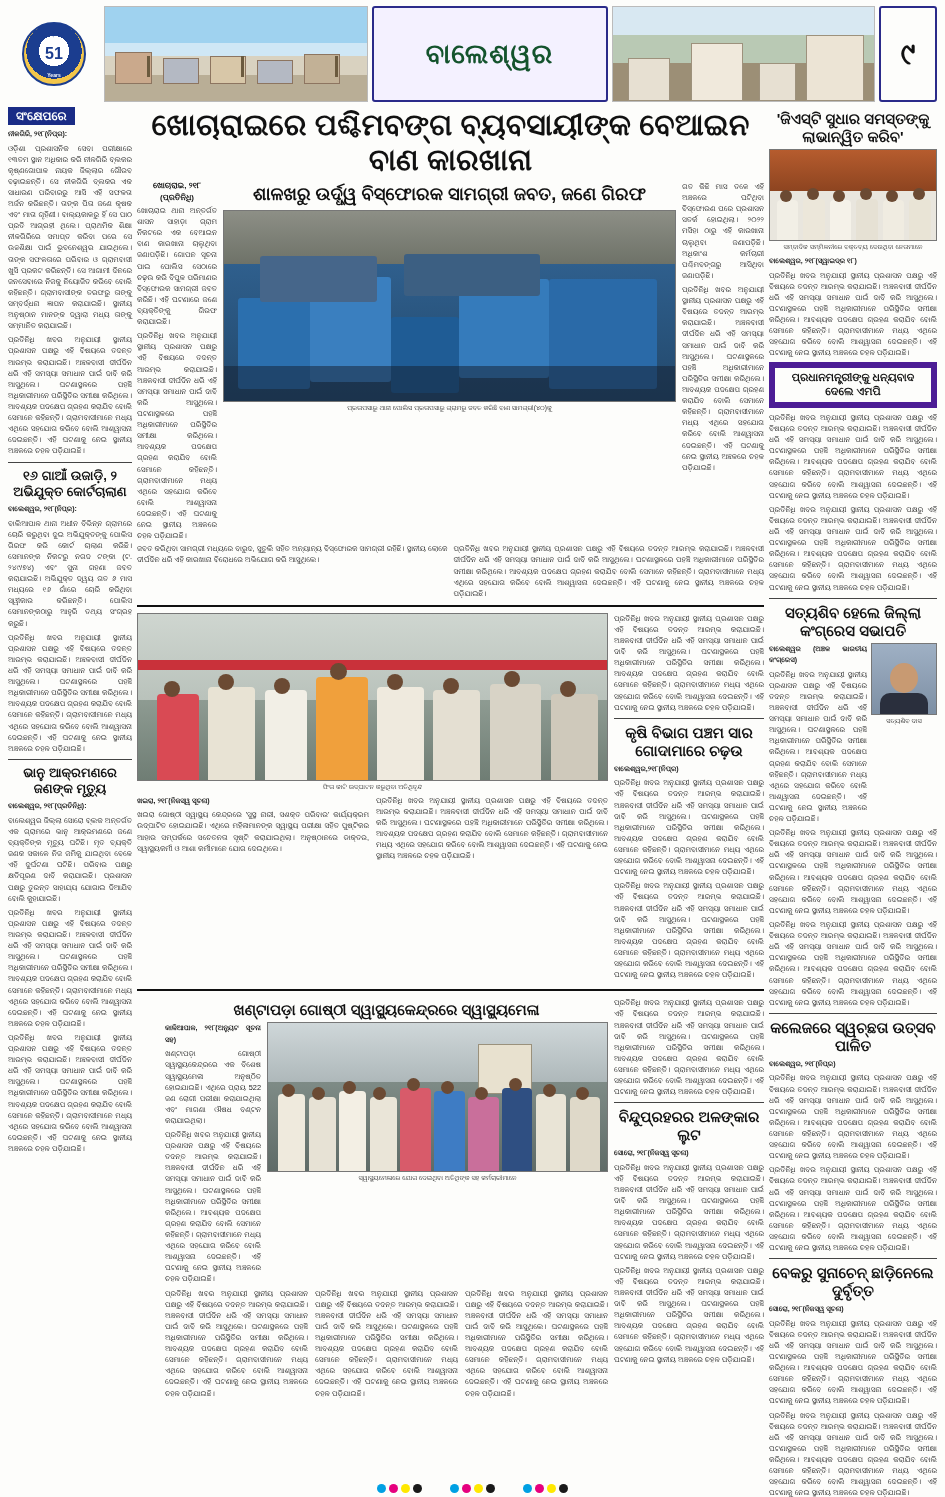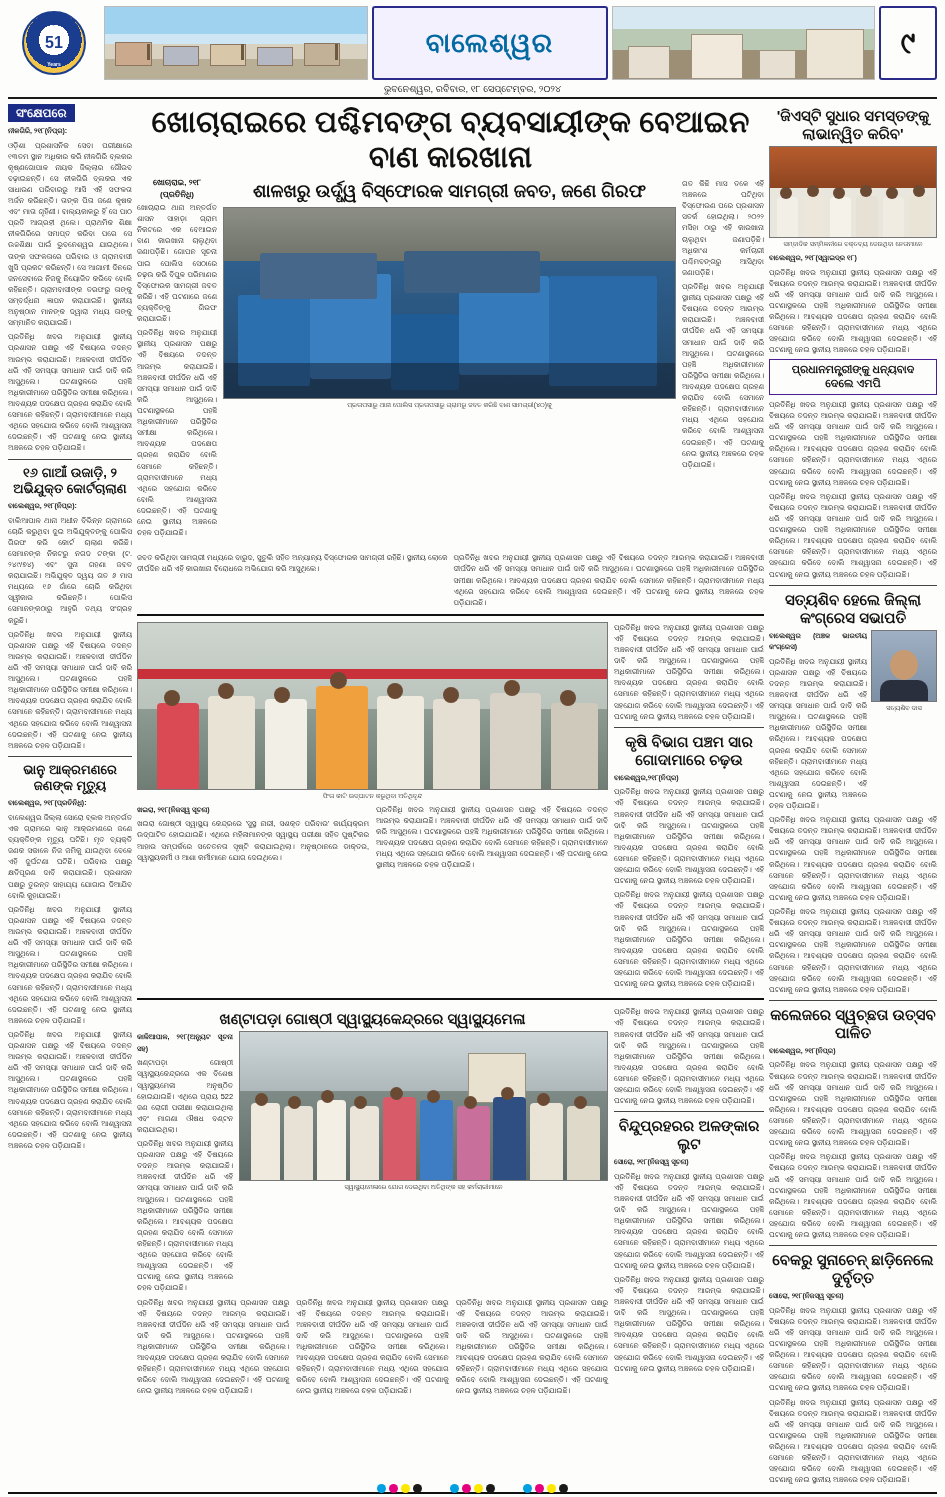--- a/index.html
+++ b/index.html
@@ -7,39 +7,39 @@
   body {
     width: 945px; height: 1497px;
     background: #fdfdfb;
     font-family: "Liberation Sans", sans-serif;
     color: #111;
     overflow: hidden;
   }
   .page { position: relative; width:945px; height:1497px; padding: 6px 8px 0 8px; }
 
   
-  .masthead { display:flex; align-items:stretch; height:74px; gap:4px; }
+  .masthead { display:flex; align-items:stretch; height:96px; gap:4px; }
   .logo-box { width:92px; display:flex; align-items:center; justify-content:center; }
   .logo-circle {
     width:64px;height:64px;border-radius:50%;
     background: radial-gradient(circle at 50% 45%, #fff 0 34%, #1b3d8f 34% 62%, #f3c64a 62% 78%, #1b3d8f 78% 100%);
     border:2px solid #1b3d8f; position:relative;
     display:flex;align-items:center;justify-content:center;flex-direction:column;
   }
   .logo-circle .yr { font-size:16px;font-weight:bold;color:#1b3d8f;line-height:1; }
   .logo-circle .top-or { position:absolute; top:7px; font-size:5px; color:#1b3d8f; font-weight:bold;}
   .logo-circle .bot-or { position:absolute; bottom:6px; font-size:5px; color:#fff; font-weight:bold;}
   .strip-left { flex:1; border:1px solid #bbb; overflow:hidden; position:relative;
     background: linear-gradient(#9fd2ef 0 38%, #cfe7f5 38% 52%, #d9d2c0 52% 72%, #b9ae96 72% 100%); }
   .strip-left .bldg { position:absolute; bottom:18%; width:14%; height:34%; background:#caa98c; border:1px solid #8d7560;}
   .strip-left .bldg.b2 { background:#b4b9c3; }
   .strip-left .palm { position:absolute; bottom:26%; width:3px; height:22%; background:#6b5a3e;}
   .title-box { width:236px; border:2px solid #2b2b8a; border-radius:3px; background:#f4f1ff;
     display:flex;align-items:center;justify-content:center; }
-  .title-box .t { font-size:27px; font-weight:bold; color:#0369a1; letter-spacing:1px;}
+  .title-box .t { font-size:27px; font-weight:bold; color:#14532d; letter-spacing:1px;}
   .strip-right { flex:1; border:1px solid #bbb; overflow:hidden; position:relative;
     background: linear-gradient(#d8e8f2 0 30%, #b9c9b4 30% 60%, #9c8f76 60% 100%); }
   .strip-right .temple { position:absolute; bottom:0; background:#e7e0d2; border:1px solid #9d917c; }
   .pageno-box { width:58px; border:2px solid #2b2b8a; border-radius:3px; display:flex;align-items:center;justify-content:center;}
   .pageno-box .n { font-size:30px; font-weight:bold; }
   .dateline { text-align:center; font-size:9.5px; padding:3px 0 2px; border-bottom:2px solid #1a1a1a; }
 
   
   .grid { display:flex; gap:5px; margin-top:4px; }
   .colA { width:124px; }
@@ -62,21 +62,21 @@
   .blue-head { font-size:15px; font-weight:bold; text-align:center; color:#111; margin:4px 0 3px; }
 
   .photo { position:relative; overflow:hidden; border:1px solid #777; background:#cfcfcf; }
   .cap { font-size:6.5px; text-align:center; margin:2px 0 4px; color:#333;}
 
   .cols2 { column-count:2; column-gap:7px; }
   .cols3 { column-count:3; column-gap:7px; }
 
   .datestamp { font-size:7px; font-weight:bold; }
 
-  .boxed { border:1px solid #4c1d95; padding:3px; }
+  .boxed { border:6px solid #4c1d95; padding:3px; }
 
   .footer-dots { position:absolute; left:0; bottom:4px; width:945px; display:flex; justify-content:center; gap:28px;}
   .dotset { display:flex; gap:3px;}
   .dot { width:9px;height:9px;border-radius:50%; }
 
   
   .sky { position:absolute; left:0; right:0; top:0; }
   .ground { position:absolute; left:0; right:0; bottom:0; }
   .person { position:absolute; bottom:0; border-radius:4px 4px 0 0; }
   .head { position:absolute; border-radius:50%; background:#6b4a33; }
@@ -112,21 +112,20 @@
       <div class="temple" style="left:6%;width:16%;height:46%;"></div>
       <div class="temple" style="left:30%;width:20%;height:62%;background:#f0e9dc;"></div>
       <div class="temple" style="left:56%;width:14%;height:40%;"></div>
       <div class="temple" style="left:74%;width:22%;height:70%;background:#ece4d5;"></div>
     </div>
     <div class="pageno-box">
       <span class="n">୯</span>
     </div>
   </div>
 
-  <div class="dateline">ଭୁବନେଶ୍ୱର, ରବିବାର, ୧୮ ସେପ୍ଟେମ୍ବର, ୨୦୨୪</div>
 
   <div class="grid">
 
     <div class="colA">
       <div class="hdr-tag">ସଂକ୍ଷେପରେ</div>
 
       <div class="body-text">
         <p><b class="datestamp">ନୀଳଗିରି, ୨୧୮(ନିପ୍ର):</b></p>
         <p>ଓଡ଼ିଶା ପ୍ରଶାସନିକ ସେବା ପରୀକ୍ଷାରେ ୧୩ତମ ସ୍ଥାନ ଅଧିକାର କରି ନୀଳଗିରି ବ୍ଲକର କୃଷ୍ଣଗୋପାଳ ନାୟକ ଜିଲ୍ଲାର ଗୌରବ ବଢ଼ାଇଛନ୍ତି। ସେ ନୀଳଗିରି ବ୍ଲକର ଏକ ସାଧାରଣ ପରିବାରରୁ ଆସି ଏହି ସଫଳତା ଅର୍ଜନ କରିଛନ୍ତି। ତାଙ୍କ ପିତା ଜଣେ କୃଷକ ଏବଂ ମାତା ଗୃହିଣୀ। ବାଲ୍ୟକାଳରୁ ହିଁ ସେ ପାଠ ପ୍ରତି ଆଗ୍ରହୀ ଥିଲେ। ପ୍ରାଥମିକ ଶିକ୍ଷା ନୀଳଗିରିରେ ସମାପ୍ତ କରିବା ପରେ ସେ ଉଚ୍ଚଶିକ୍ଷା ପାଇଁ ଭୁବନେଶ୍ୱର ଯାଇଥିଲେ। ତାଙ୍କ ସଫଳତାରେ ପରିବାର ଓ ଗ୍ରାମବାସୀ ଖୁସି ପ୍ରକଟ କରିଛନ୍ତି। ସେ ଆଗାମୀ ଦିନରେ ଜନସେବାରେ ନିଜକୁ ନିୟୋଜିତ କରିବେ ବୋଲି କହିଛନ୍ତି। ଗ୍ରାମବାସୀଙ୍କ ତରଫରୁ ତାଙ୍କୁ ସମ୍ବର୍ଦ୍ଧନା ଜ୍ଞାପନ କରାଯାଇଛି। ସ୍ଥାନୀୟ ଅନୁଷ୍ଠାନ ମାନଙ୍କ ଦ୍ୱାରା ମଧ୍ୟ ତାଙ୍କୁ ସମ୍ମାନିତ କରାଯାଇଛି।</p>
         <p>ପ୍ରତିନିଧି ଖବର ଅନୁଯାୟୀ ସ୍ଥାନୀୟ ପ୍ରଶାସନ ପକ୍ଷରୁ ଏହି ବିଷୟରେ ତଦନ୍ତ ଆରମ୍ଭ କରାଯାଇଛି। ଅଞ୍ଚଳବାସୀ ଦୀର୍ଘଦିନ ଧରି ଏହି ସମସ୍ୟା ସମାଧାନ ପାଇଁ ଦାବି କରି ଆସୁଥିଲେ। ଘଟଣାସ୍ଥଳରେ ପହଞ୍ଚି ଅଧିକାରୀମାନେ ପରିସ୍ଥିତିର ସମୀକ୍ଷା କରିଥିଲେ। ଆବଶ୍ୟକ ପଦକ୍ଷେପ ଗ୍ରହଣ କରାଯିବ ବୋଲି ସେମାନେ କହିଛନ୍ତି। ଗ୍ରାମବାସୀମାନେ ମଧ୍ୟ ଏଥିରେ ସହଯୋଗ କରିବେ ବୋଲି ଆଶ୍ୱାସନା ଦେଇଛନ୍ତି। ଏହି ଘଟଣାକୁ ନେଇ ସ୍ଥାନୀୟ ଅଞ୍ଚଳରେ ଚହଳ ପଡ଼ିଯାଇଛି।</p>
@@ -179,21 +178,21 @@
           </div>
           <div class="cap">ପ୍ରତାପସାରୁ ଥାନା ପୋଲିସ ପ୍ରତାପସାରୁ ଗ୍ରାମରୁ ଜବତ କରିଛି ବାଣ ସାମଗ୍ରୀ(୪୦)କୁ</div>
         </div>
 
         <div style="width:82px;">
           <div class="body-text">ଗତ କିଛି ମାସ ତଳେ ଏହି ଅଞ୍ଚଳରେ ଘଟିଥିବା ବିସ୍ଫୋରଣ ପରେ ପ୍ରଶାସନ ସତର୍କ ହୋଇଥିଲା। ୨୦୨୨ ମସିହା ଠାରୁ ଏହି କାରଖାନା ଚାଲୁଥିବା ଜଣାପଡ଼ିଛି। ଅଧିକାଂଶ କର୍ମଚାରୀ ପଶ୍ଚିମବଙ୍ଗରୁ ଆସିଥିବା ଜଣାପଡ଼ିଛି।</div>
           <div class="body-text" style="margin-top:3px;">ପ୍ରତିନିଧି ଖବର ଅନୁଯାୟୀ ସ୍ଥାନୀୟ ପ୍ରଶାସନ ପକ୍ଷରୁ ଏହି ବିଷୟରେ ତଦନ୍ତ ଆରମ୍ଭ କରାଯାଇଛି। ଅଞ୍ଚଳବାସୀ ଦୀର୍ଘଦିନ ଧରି ଏହି ସମସ୍ୟା ସମାଧାନ ପାଇଁ ଦାବି କରି ଆସୁଥିଲେ। ଘଟଣାସ୍ଥଳରେ ପହଞ୍ଚି ଅଧିକାରୀମାନେ ପରିସ୍ଥିତିର ସମୀକ୍ଷା କରିଥିଲେ। ଆବଶ୍ୟକ ପଦକ୍ଷେପ ଗ୍ରହଣ କରାଯିବ ବୋଲି ସେମାନେ କହିଛନ୍ତି। ଗ୍ରାମବାସୀମାନେ ମଧ୍ୟ ଏଥିରେ ସହଯୋଗ କରିବେ ବୋଲି ଆଶ୍ୱାସନା ଦେଇଛନ୍ତି। ଏହି ଘଟଣାକୁ ନେଇ ସ୍ଥାନୀୟ ଅଞ୍ଚଳରେ ଚହଳ ପଡ଼ିଯାଇଛି।</div>
         </div>
       </div>
 
-      <div style="display:flex;gap:6px;margin-top:14px;">
+      <div style="display:flex;gap:6px;margin-top:2px;">
         <div style="flex:1;" class="body-text">ଜବତ କରିଥିବା ସାମଗ୍ରୀ ମଧ୍ୟରେ ବାରୁଦ, ସୁତୁଲି ସହିତ ଅନ୍ୟାନ୍ୟ ବିସ୍ଫୋରକ ସାମଗ୍ରୀ ରହିଛି। ସ୍ଥାନୀୟ ଲୋକେ ଦୀର୍ଘଦିନ ଧରି ଏହି କାରଖାନା ବିରୋଧରେ ଅଭିଯୋଗ କରି ଆସୁଥିଲେ।</div>
         <div style="flex:1;" class="body-text">ପ୍ରତିନିଧି ଖବର ଅନୁଯାୟୀ ସ୍ଥାନୀୟ ପ୍ରଶାସନ ପକ୍ଷରୁ ଏହି ବିଷୟରେ ତଦନ୍ତ ଆରମ୍ଭ କରାଯାଇଛି। ଅଞ୍ଚଳବାସୀ ଦୀର୍ଘଦିନ ଧରି ଏହି ସମସ୍ୟା ସମାଧାନ ପାଇଁ ଦାବି କରି ଆସୁଥିଲେ। ଘଟଣାସ୍ଥଳରେ ପହଞ୍ଚି ଅଧିକାରୀମାନେ ପରିସ୍ଥିତିର ସମୀକ୍ଷା କରିଥିଲେ। ଆବଶ୍ୟକ ପଦକ୍ଷେପ ଗ୍ରହଣ କରାଯିବ ବୋଲି ସେମାନେ କହିଛନ୍ତି। ଗ୍ରାମବାସୀମାନେ ମଧ୍ୟ ଏଥିରେ ସହଯୋଗ କରିବେ ବୋଲି ଆଶ୍ୱାସନା ଦେଇଛନ୍ତି। ଏହି ଘଟଣାକୁ ନେଇ ସ୍ଥାନୀୟ ଅଞ୍ଚଳରେ ଚହଳ ପଡ଼ିଯାଇଛି।</div>
       </div>
 
       <div class="hr-thick"></div>
 
       <div style="display:flex;gap:6px;">
         <div style="flex:1;">
           <div class="photo" style="height:168px;">
             <div class="sky" style="height:52%;background:linear-gradient(#cfd6d0,#b9c2bb);"></div>
@@ -232,21 +231,21 @@
             <p><b class="datestamp">ବାଲେଶ୍ୱର,୨୧୮(ନିପ୍ର)</b></p>
             <p>ପ୍ରତିନିଧି ଖବର ଅନୁଯାୟୀ ସ୍ଥାନୀୟ ପ୍ରଶାସନ ପକ୍ଷରୁ ଏହି ବିଷୟରେ ତଦନ୍ତ ଆରମ୍ଭ କରାଯାଇଛି। ଅଞ୍ଚଳବାସୀ ଦୀର୍ଘଦିନ ଧରି ଏହି ସମସ୍ୟା ସମାଧାନ ପାଇଁ ଦାବି କରି ଆସୁଥିଲେ। ଘଟଣାସ୍ଥଳରେ ପହଞ୍ଚି ଅଧିକାରୀମାନେ ପରିସ୍ଥିତିର ସମୀକ୍ଷା କରିଥିଲେ। ଆବଶ୍ୟକ ପଦକ୍ଷେପ ଗ୍ରହଣ କରାଯିବ ବୋଲି ସେମାନେ କହିଛନ୍ତି। ଗ୍ରାମବାସୀମାନେ ମଧ୍ୟ ଏଥିରେ ସହଯୋଗ କରିବେ ବୋଲି ଆଶ୍ୱାସନା ଦେଇଛନ୍ତି। ଏହି ଘଟଣାକୁ ନେଇ ସ୍ଥାନୀୟ ଅଞ୍ଚଳରେ ଚହଳ ପଡ଼ିଯାଇଛି।</p>
             <p>ପ୍ରତିନିଧି ଖବର ଅନୁଯାୟୀ ସ୍ଥାନୀୟ ପ୍ରଶାସନ ପକ୍ଷରୁ ଏହି ବିଷୟରେ ତଦନ୍ତ ଆରମ୍ଭ କରାଯାଇଛି। ଅଞ୍ଚଳବାସୀ ଦୀର୍ଘଦିନ ଧରି ଏହି ସମସ୍ୟା ସମାଧାନ ପାଇଁ ଦାବି କରି ଆସୁଥିଲେ। ଘଟଣାସ୍ଥଳରେ ପହଞ୍ଚି ଅଧିକାରୀମାନେ ପରିସ୍ଥିତିର ସମୀକ୍ଷା କରିଥିଲେ। ଆବଶ୍ୟକ ପଦକ୍ଷେପ ଗ୍ରହଣ କରାଯିବ ବୋଲି ସେମାନେ କହିଛନ୍ତି। ଗ୍ରାମବାସୀମାନେ ମଧ୍ୟ ଏଥିରେ ସହଯୋଗ କରିବେ ବୋଲି ଆଶ୍ୱାସନା ଦେଇଛନ୍ତି। ଏହି ଘଟଣାକୁ ନେଇ ସ୍ଥାନୀୟ ଅଞ୍ଚଳରେ ଚହଳ ପଡ଼ିଯାଇଛି।</p>
           </div>
         </div>
       </div>
 
       <div class="hr-thick"></div>
 
       <div style="display:flex;gap:6px;">
-        <div style="flex:1;">
+        <div style="flex:1;margin-left:28px;">
           <div class="sec-head">ଖଣ୍ଟାପଡ଼ା ଗୋଷ୍ଠୀ ସ୍ୱାସ୍ଥ୍ୟକେନ୍ଦ୍ରରେ ସ୍ୱାସ୍ଥ୍ୟମେଳା</div>
           <div style="display:flex;gap:6px;">
             <div style="width:96px;" class="body-text">
               <p><b class="datestamp">କାଳିଆପାଳ, ୨୧୮(ଅନ୍ୟୁଟ ସୂଚନା ସହ)</b></p>
               <p>ଖଣ୍ଟାପଡ଼ା ଗୋଷ୍ଠୀ ସ୍ୱାସ୍ଥ୍ୟକେନ୍ଦ୍ରରେ ଏକ ବିଶେଷ ସ୍ୱାସ୍ଥ୍ୟମେଳା ଅନୁଷ୍ଠିତ ହୋଇଯାଇଛି। ଏଥିରେ ପ୍ରାୟ 522 ଜଣ ରୋଗୀ ପରୀକ୍ଷା କରାଯାଇଥିଲା ଏବଂ ମାଗଣା ଔଷଧ ବଣ୍ଟନ କରାଯାଇଥିଲା।</p>
               <p>ପ୍ରତିନିଧି ଖବର ଅନୁଯାୟୀ ସ୍ଥାନୀୟ ପ୍ରଶାସନ ପକ୍ଷରୁ ଏହି ବିଷୟରେ ତଦନ୍ତ ଆରମ୍ଭ କରାଯାଇଛି। ଅଞ୍ଚଳବାସୀ ଦୀର୍ଘଦିନ ଧରି ଏହି ସମସ୍ୟା ସମାଧାନ ପାଇଁ ଦାବି କରି ଆସୁଥିଲେ। ଘଟଣାସ୍ଥଳରେ ପହଞ୍ଚି ଅଧିକାରୀମାନେ ପରିସ୍ଥିତିର ସମୀକ୍ଷା କରିଥିଲେ। ଆବଶ୍ୟକ ପଦକ୍ଷେପ ଗ୍ରହଣ କରାଯିବ ବୋଲି ସେମାନେ କହିଛନ୍ତି। ଗ୍ରାମବାସୀମାନେ ମଧ୍ୟ ଏଥିରେ ସହଯୋଗ କରିବେ ବୋଲି ଆଶ୍ୱାସନା ଦେଇଛନ୍ତି। ଏହି ଘଟଣାକୁ ନେଇ ସ୍ଥାନୀୟ ଅଞ୍ଚଳରେ ଚହଳ ପଡ଼ିଯାଇଛି।</p>
             </div>
             <div style="flex:1;">
               <div class="photo" style="height:150px;">
                 <div class="sky" style="height:40%;background:linear-gradient(#cfd7d9,#aeb8ba);"></div>

